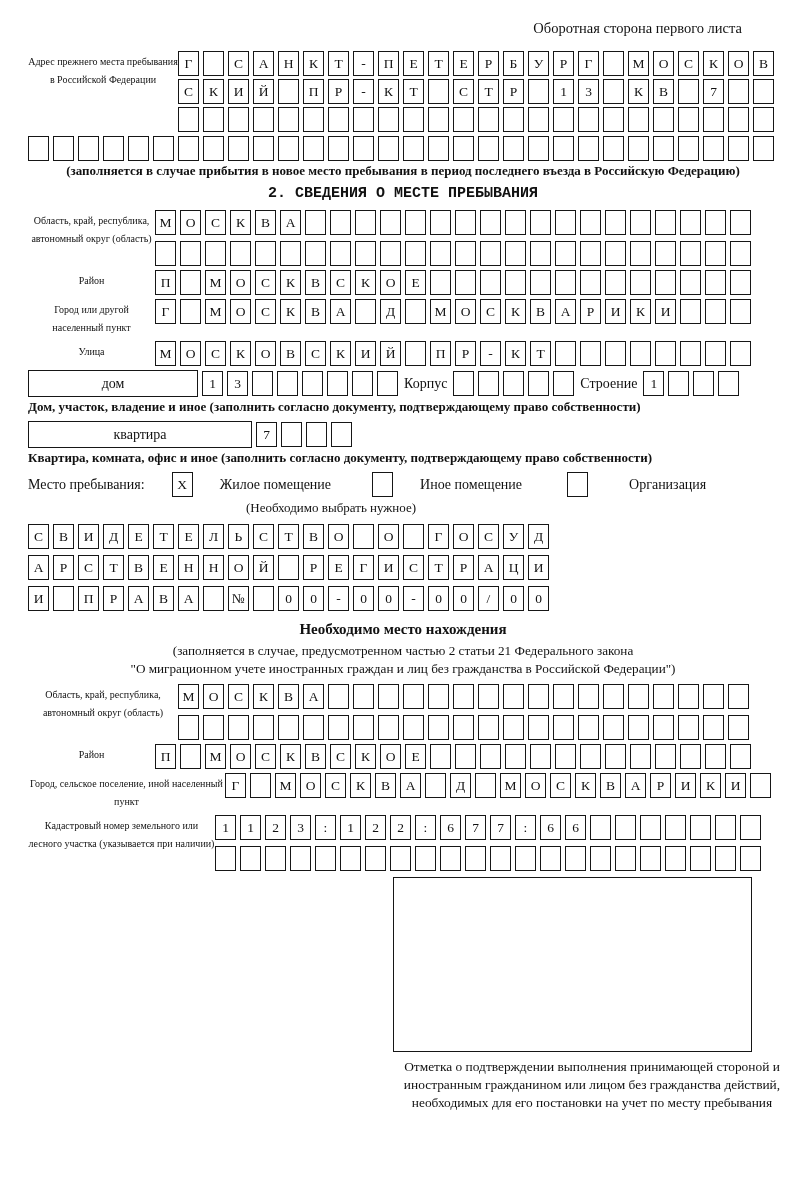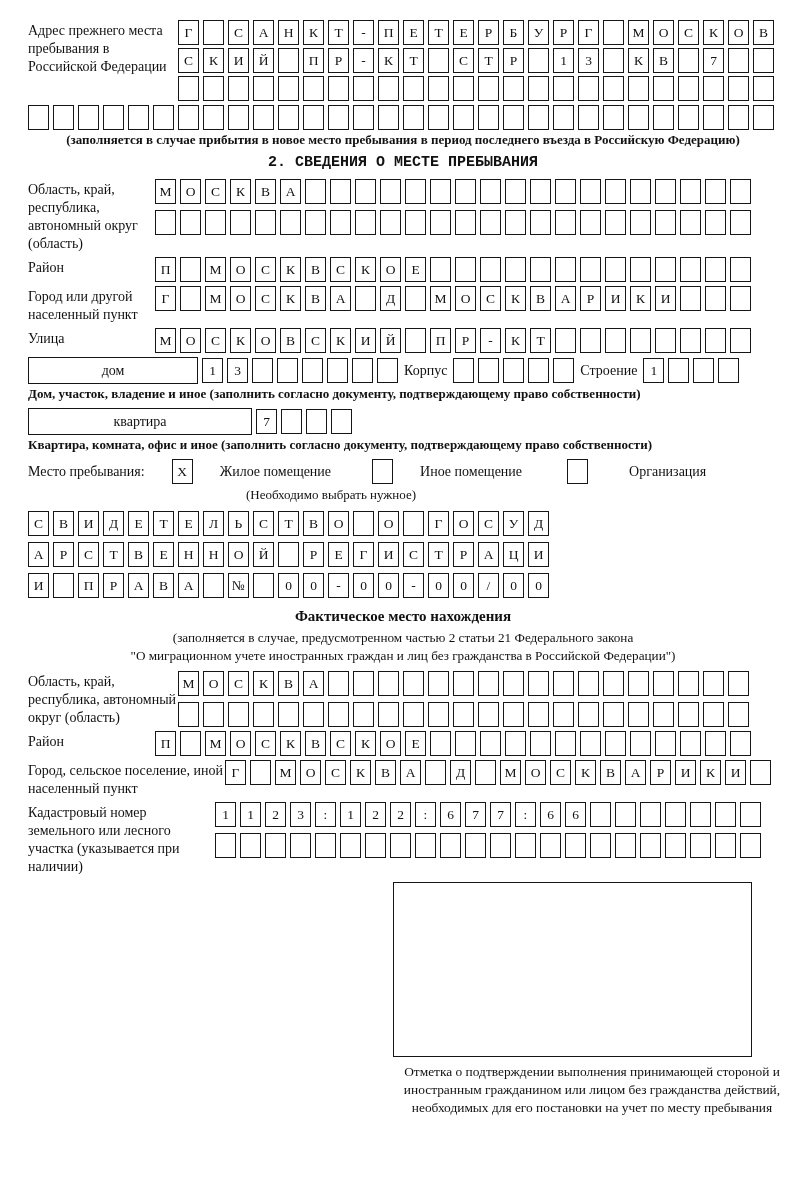--- a/index.html
+++ b/index.html
@@ -5,21 +5,21 @@
   html,body{margin:0;padding:0;background:#ffffff;}
   body{
     width:800px;height:1180px;overflow:hidden;
     font-family:"Liberation Serif","DejaVu Serif",serif;
     color:#111;font-size:14px;
   }
   .page{padding:20px 22px 0 28px;box-sizing:border-box;}
   .header-note{text-align:right;padding-right:36px;font-size:14.5px;margin-bottom:14px;}
 
   .field{display:flex;align-items:flex-start;margin-bottom:4px;}
-  .label{flex-shrink:0;line-height:18px;font-size:14px;padding-top:2px;}
+  .label{flex-shrink:0;line-height:18px;font-size:10px;padding-top:2px;text-align:center;}
   .lw150{width:150px;}
   .lw127{width:127px;}
   .lw207{width:207px;}
   .lw197{width:197px;}
   .lw187{width:187px;}
   .cellcol{display:flex;flex-direction:column;gap:6px;}
   .cells{display:flex;gap:4px;}
   .cell{
     width:21px;height:25px;box-sizing:border-box;
     border:1.6px solid #161616;background:#fff;
@@ -54,20 +54,21 @@
   .stamp-caption{
     margin-left:350px;width:428px;text-align:center;
     font-size:13.4px;line-height:18px;margin-top:6px;
   }
 </style>
 </head>
 <body>
 
 <div class="page">
 
+  <div class="header-note">Оборотная сторона первого листа</div>
 
   <div class="field">
     <div class="label lw150">Адрес прежнего места пребывания в Российской Федерации</div>
     <div class="cellcol" style="gap:3px;">
       <div class="cells">
           <span class="cell">Г</span>
           <span class="cell"></span>
           <span class="cell">С</span>
           <span class="cell">А</span>
           <span class="cell">Н</span>
@@ -448,21 +449,21 @@
           <span class="cell">-</span>
           <span class="cell">0</span>
           <span class="cell">0</span>
           <span class="cell">/</span>
           <span class="cell">0</span>
           <span class="cell">0</span>
         </div>
     </div>
   </div>
 
-  <div class="actual-head">Фактическое место нахождения</div>
+  <div class="actual-head">Необходимо место нахождения</div>
   <div class="actual-note">
     <div>(заполняется в случае, предусмотренном частью 2 статьи 21 Федерального закона</div>
     <div>"О миграционном учете иностранных граждан и лиц без гражданства в Российской Федерации")</div>
   </div>
 
   <div class="field">
     <div class="label lw150">Область, край, республика, автономный округ (область)</div>
     <div class="cellcol">
       <div class="cells">
           <span class="cell">М</span>

